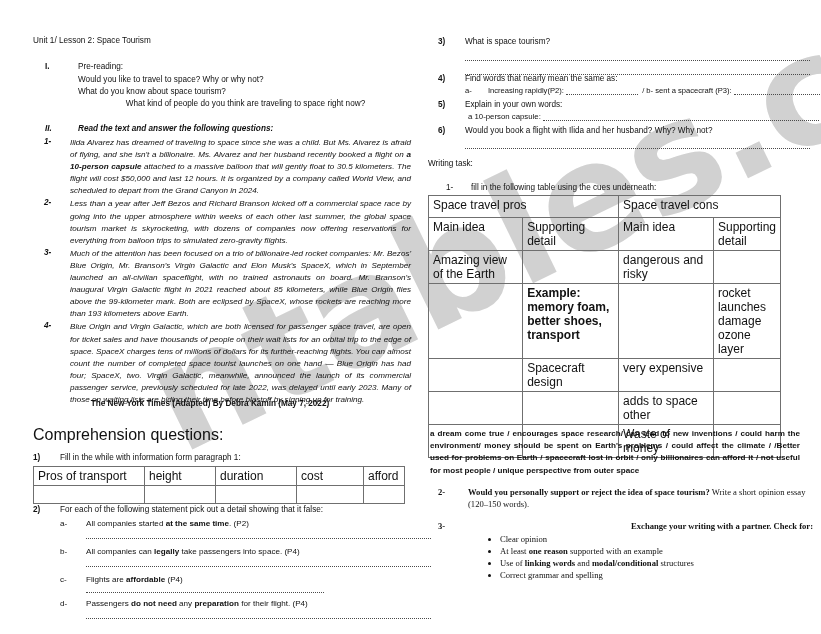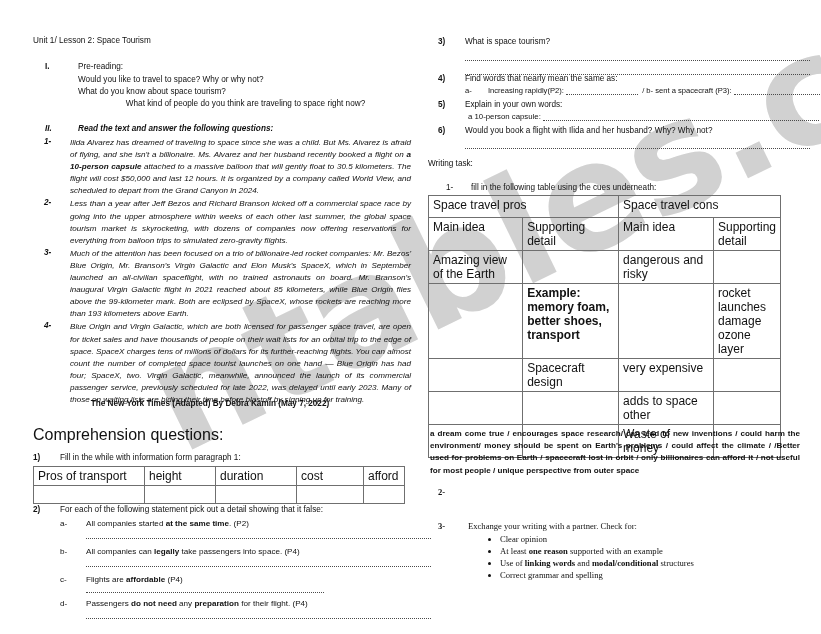--- a/index.html
+++ b/index.html
@@ -376,28 +376,29 @@
         </tbody>
       </table>
     </div>
 
     <div class="blk cues" style="left:10px; top:428px; width:370px;">a dream come true / encourages space research/ can lead to new inventions / could harm the environment/ money should be spent on Earth's problems / could affect the climate / /Better used for problems on Earth / spacecraft lost in orbit / only billionaires can afford it / not useful for most people / unique perspective from outer space</div>
 
     <div class="blk serif instr" style="left:18px; top:487px; width:375px;">
       <div style="position:relative;">
         <span style="position:absolute; left:0; font-weight:bold;">2-</span>
         <div style="margin-left:30px;">
+          <div><b>Would you personally support or reject the idea of space tourism?</b><span> Write a short opinion essay (120–150 words).</span></div>
         </div>
       </div>
     </div>
 
     <div class="blk serif instr" style="left:18px; top:521px; width:375px;">
       <div style="position:relative;">
         <span style="position:absolute; left:0; font-weight:bold;">3-</span>
-        <div style="margin-left:30px; font-weight:normal;">Exchange your writing with a partner. Check for:</div>
+        <div style="margin-left:19px; font-weight:bold;text-align:right;">Exchange your writing with a partner. Check for:</div>
       </div>
       <ul class="bullets" style="list-style:disc;">
         <li><span>Clear opinion</span></li>
         <li><span>At least </span><b>one reason</b><span> supported with an example</span></li>
         <li><span>Use of </span><b>linking words</b><span> and </span><b>modal/conditional</b><span> structures</span></li>
         <li><span>Correct grammar and spelling</span></li>
       </ul>
     </div>
 
   </div>

